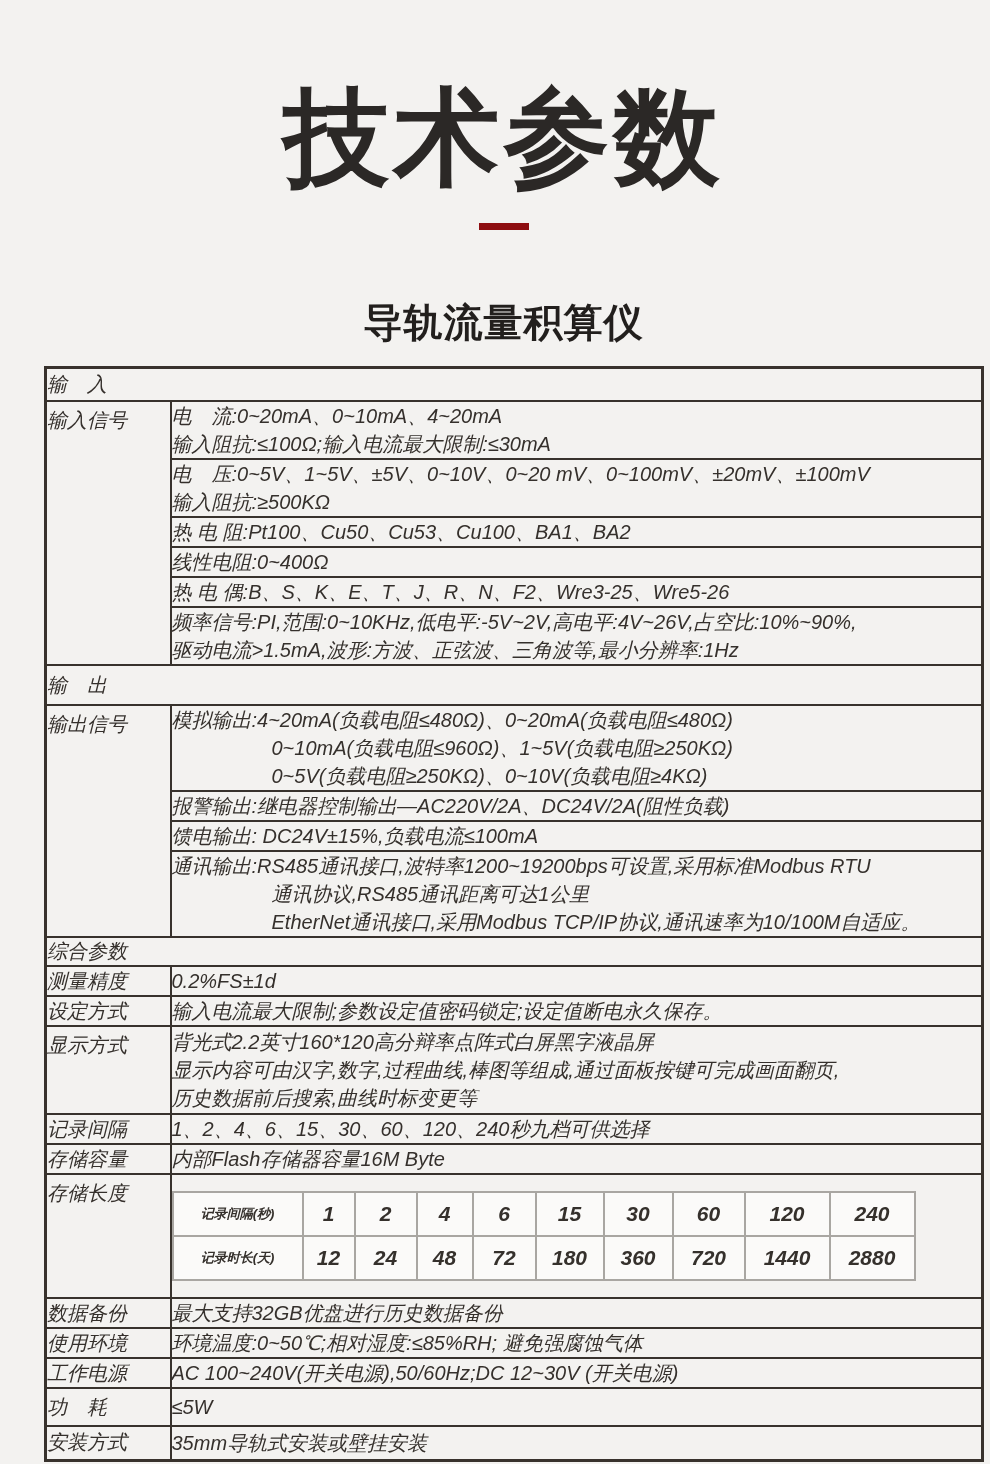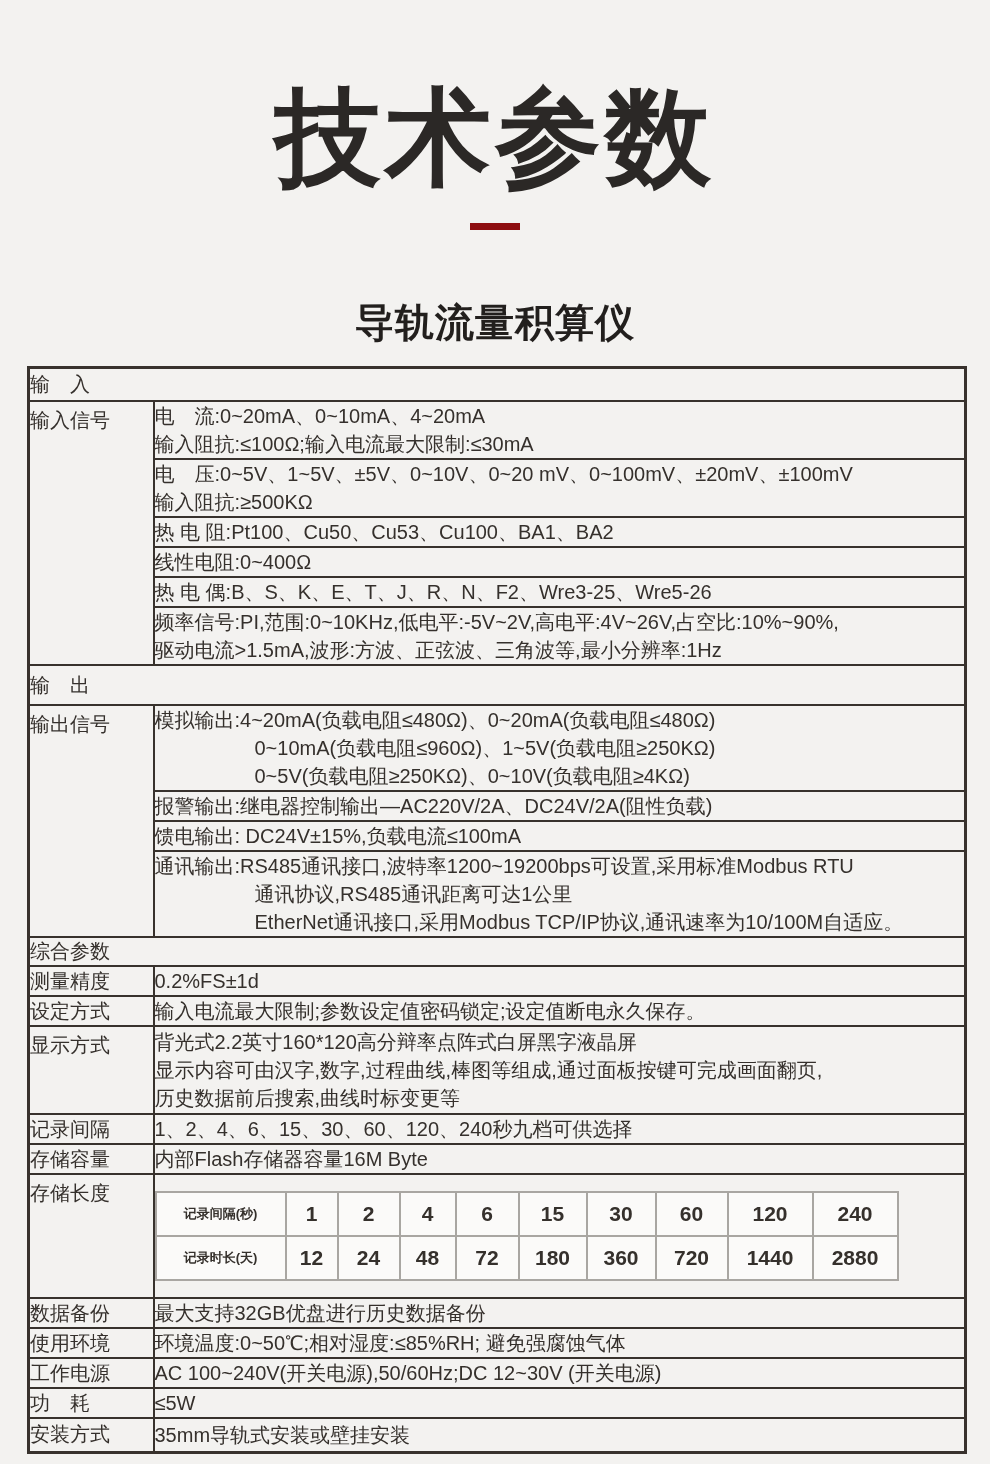--- a/index.html
+++ b/index.html
@@ -3,21 +3,21 @@
 <meta charset="utf-8">
 <style>
   * { box-sizing: border-box; }
   html, body { margin: 0; padding: 0; }
   body {
     width: 990px; height: 1464px;
     background: #f3f2f0;
     font-family: "Liberation Sans", sans-serif;
     color: #35302c;
   }
-  .page { position: relative; width: 990px; height: 1464px; overflow: hidden; }
+  .page { position: relative; width: 990px; height: 1464px; overflow: hidden; padding-left: 17px; }
 
   .title {
     margin: 0; padding-top: 78px;
     text-align: center;
     font-size: 106px; font-weight: 900; letter-spacing: 4px;
     color: #2b2826; line-height: 1.12;
   }
   .dash {
     width: 50px; height: 7px;
     background: #8e0e11;
@@ -31,21 +31,21 @@
   }
 
   table.spec {
     margin: 15px 0 0 27px;
     width: 940px;
     border-collapse: collapse;
     table-layout: fixed;
     font-size: 20px; font-weight: 500;
     color: #35302c;
   }
-  table.spec { border: 3px solid #38322d; }
+  table.spec { border: 3px solid #38322d; font-style: italic; }
   table.spec td { border: 2px solid #38322d; padding: 0; vertical-align: middle; }
   col.c-label { width: 125px; }
 
   td.sec   { padding: 4px 0 4px 12px; }
   td.lbl   { padding: 2px 0 2px 12px; }
   td.lbl.top { vertical-align: top; padding-top: 5px; }
   td.val   { padding: 3px 6px 3px 18px; }
   .ln      { line-height: 28px; white-space: nowrap; }
   .ln.cont { padding-left: 100px; }
 
@@ -239,21 +239,21 @@
       <td class="val">
         <div class="ln">环境温度:0~50℃;相对湿度:≤85%RH; 避免强腐蚀气体</div>
       </td>
     </tr>
     <tr style="height:30px">
       <td class="lbl">工作电源</td>
       <td class="val">
         <div class="ln">AC 100~240V(开关电源),50/60Hz;DC 12~30V (开关电源)</div>
       </td>
     </tr>
-    <tr style="height:30px">
+    <tr style="height:38px">
       <td class="lbl">功　耗</td>
       <td class="val">
         <div class="ln">≤5W</div>
       </td>
     </tr>
     <tr style="height:34px">
       <td class="lbl">安装方式</td>
       <td class="val">
         <div class="ln">35mm导轨式安装或壁挂安装</div>
       </td>

